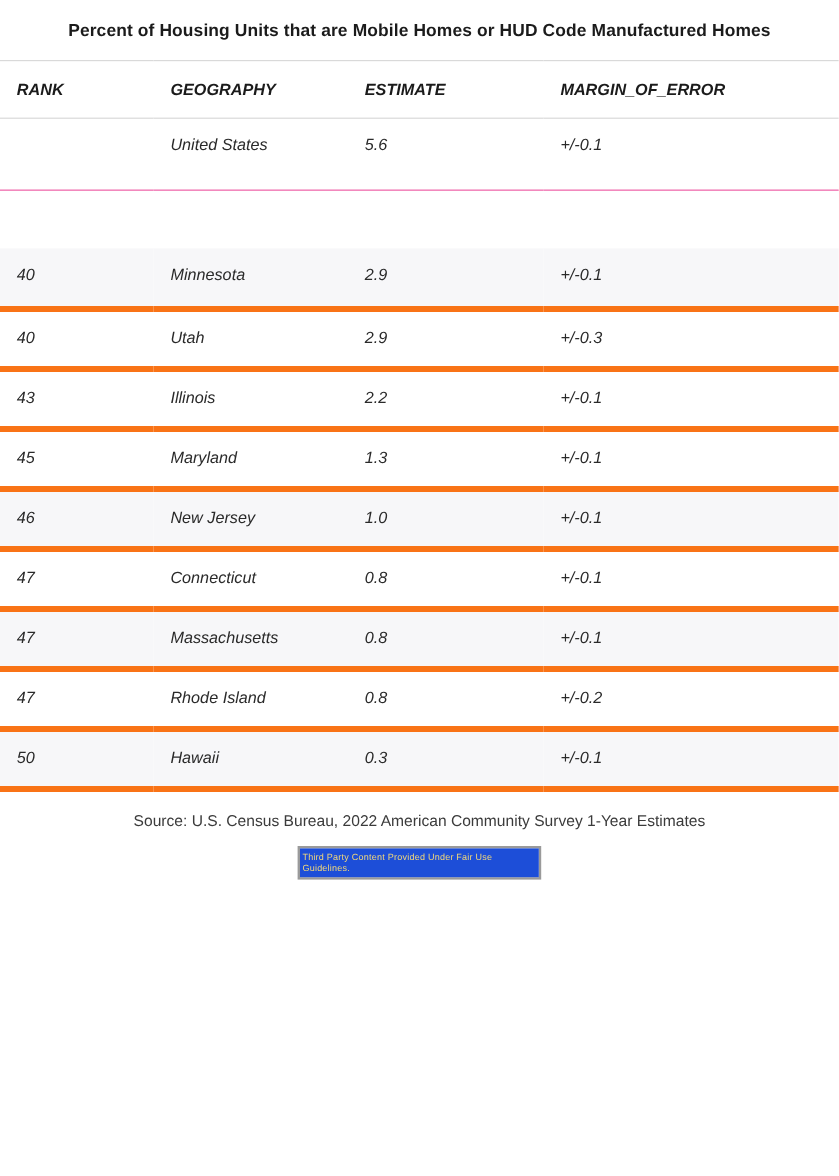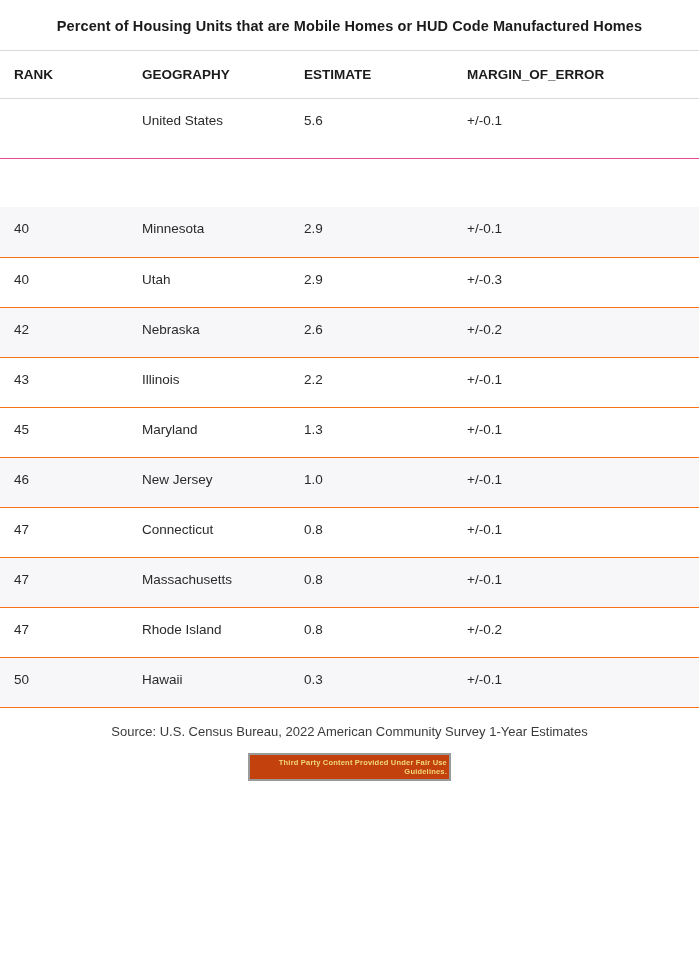--- a/index.html
+++ b/index.html
@@ -22,20 +22,21 @@
     font-size: 14.5px;
     font-weight: bold;
     color: #1b1b1b;
     padding: 18px 20px 16px 20px;
     letter-spacing: 0.1px;
   }
   table.data {
     width: 100%;
     border-collapse: collapse;
     table-layout: fixed;
+    font-style: italic;
   }
   table.data col.c-rank { width: 128px; }
   table.data col.c-geo { width: 162px; }
   table.data col.c-est { width: 163px; }
   table.data col.c-moe { width: 246px; }
 
   table.data th {
     text-align: left;
     font-size: 13.5px;
     font-weight: bold;
@@ -44,21 +45,21 @@
     border-top: 1px solid #d9d9d9;
     border-bottom: 1px solid #d9d9d9;
     vertical-align: middle;
     white-space: nowrap;
   }
   table.data td {
     font-size: 13.5px;
     color: #2a2a2a;
     padding: 14px 0 14px 14px;
     vertical-align: top;
-    border-bottom: 1px solid #f97316;
+    border-bottom: 5px solid #f97316;
     height: 50px;
   }
   table.data tr.us-row td {
     padding-top: 14px;
     padding-bottom: 30px;
     border-bottom: 1px solid #ec4899;
   }
   table.data tr.alt td { background: #f7f7f9; }
   table.data tr.plain td { background: #ffffff; }
 
@@ -79,25 +80,25 @@
     justify-content: center;
     padding: 4px 0 14px 0;
   }
   .logo-box {
     width: 203px;
     border: 2px solid #9a9a9a;
     background: #ffffff;
     padding: 0;
   }
   .logo-banner {
-    background: #c2410c;
+    background: #1d4ed8;
     color: #f2d87a;
     font-size: 7.5px;
-    font-weight: bold;
-    text-align: right;
+    font-weight: normal;
+    text-align: left;
     padding: 3px 2px;
     letter-spacing: 0.2px;
   }
   .logo-body {
     background: #1d1d1d;
     padding: 10px 6px 8px 6px;
     text-align: center;
     position: relative;
   }
   .logo-mh {
@@ -173,26 +174,20 @@
           <td>Minnesota</td>
           <td>2.9</td>
           <td>+/-0.1</td>
         </tr>
         <tr class="plain">
           <td>40</td>
           <td>Utah</td>
           <td>2.9</td>
           <td>+/-0.3</td>
         </tr>
-        <tr class="alt">
-          <td>42</td>
-          <td>Nebraska</td>
-          <td>2.6</td>
-          <td>+/-0.2</td>
-        </tr>
         <tr class="plain">
           <td>43</td>
           <td>Illinois</td>
           <td>2.2</td>
           <td>+/-0.1</td>
         </tr>
         <tr class="plain">
           <td>45</td>
           <td>Maryland</td>
           <td>1.3</td>

